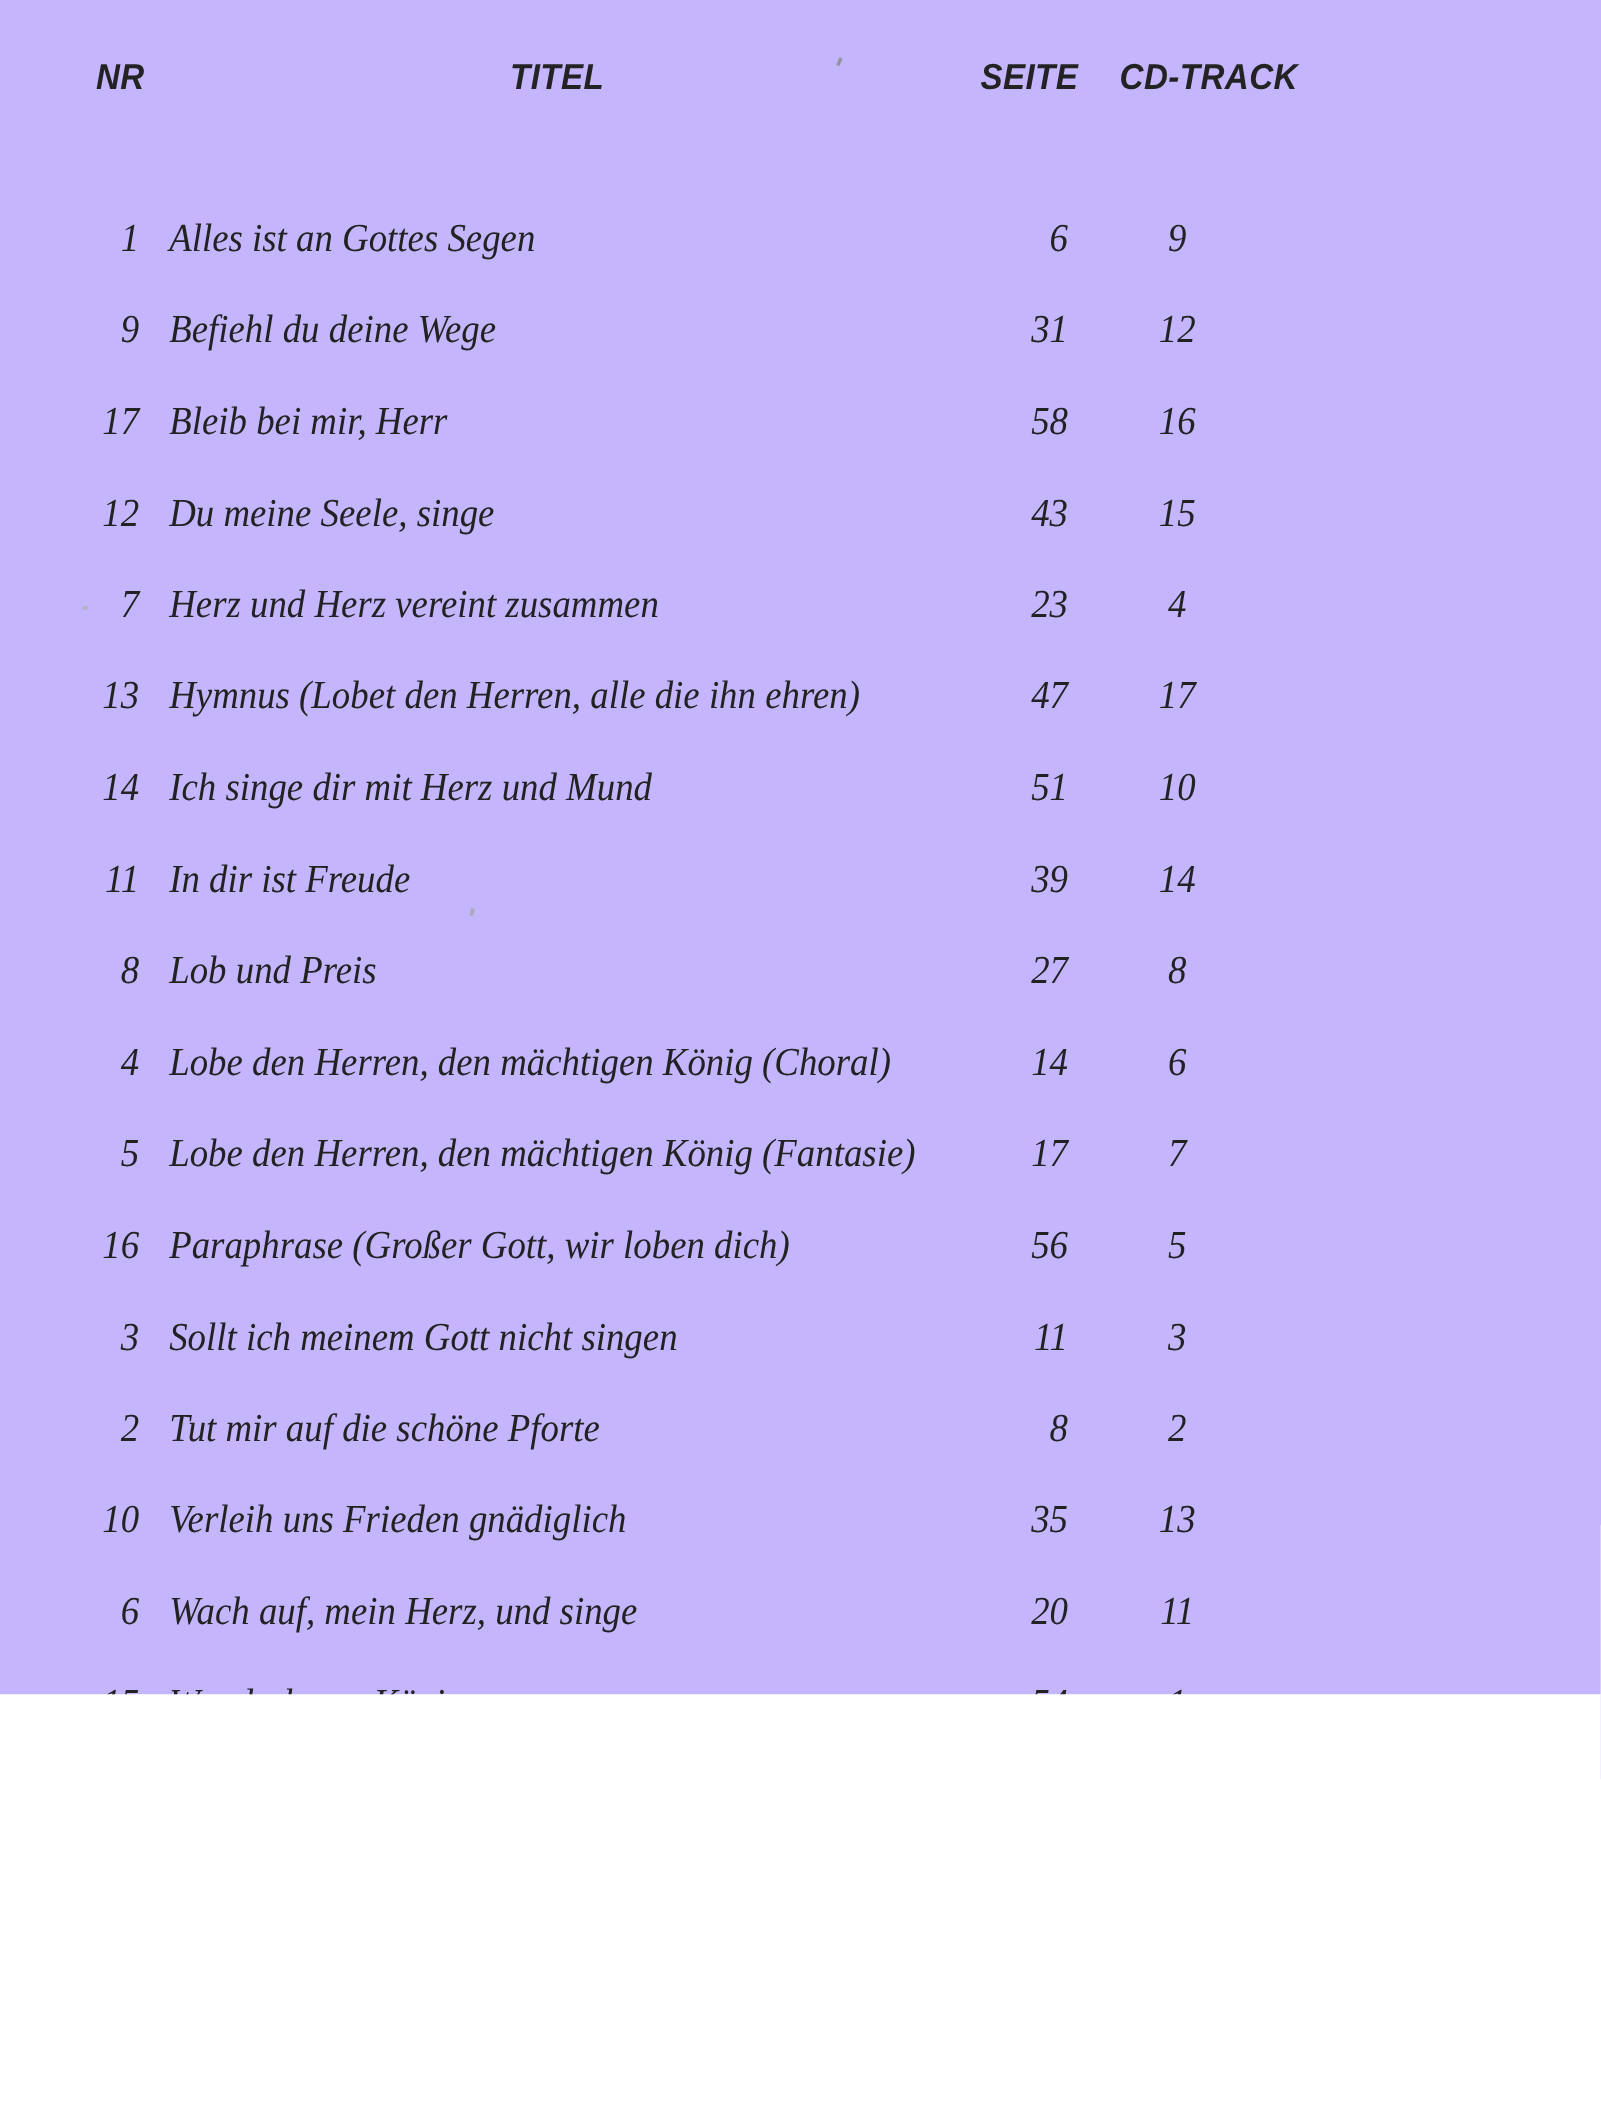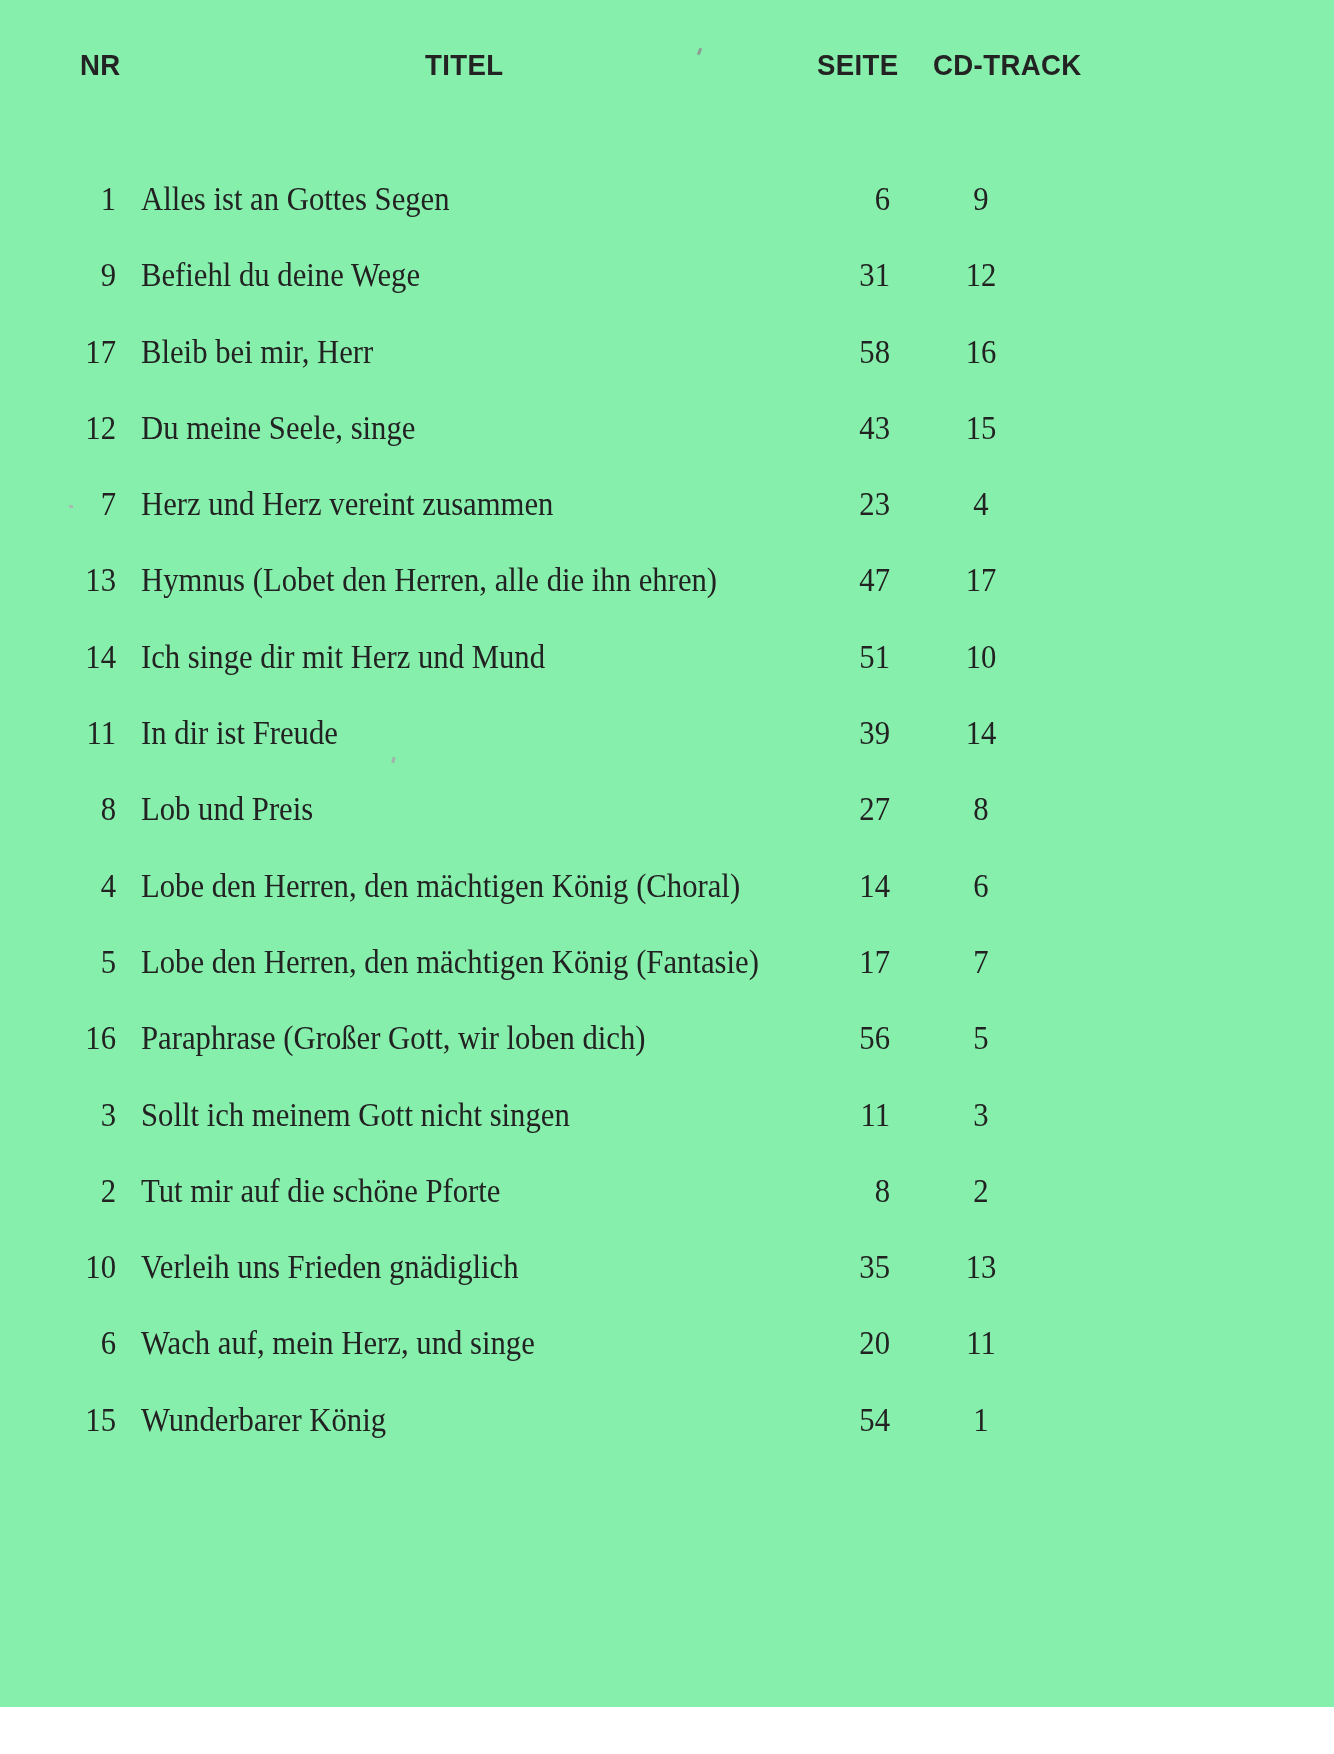--- a/index.html
+++ b/index.html
@@ -3,25 +3,26 @@
 <meta charset="utf-8">
 <style>
   html, body {
     margin: 0;
     padding: 0;
     background: #ffffff;
   }
   .page {
     position: relative;
     width: 1334px;
-    height: 1707px;
-    background: #86efac;
+    height: 1412px;
+    background: #c4b5fd;
     font-family: "Liberation Serif", "DejaVu Serif", serif;
     color: #1d1d1d;
     overflow: hidden;
+    font-style: italic;
   }
 
   
   .toc-header {
     position: absolute;
     left: 0;
     top: 48px;
     width: 1334px;
     height: 52px;
   }

